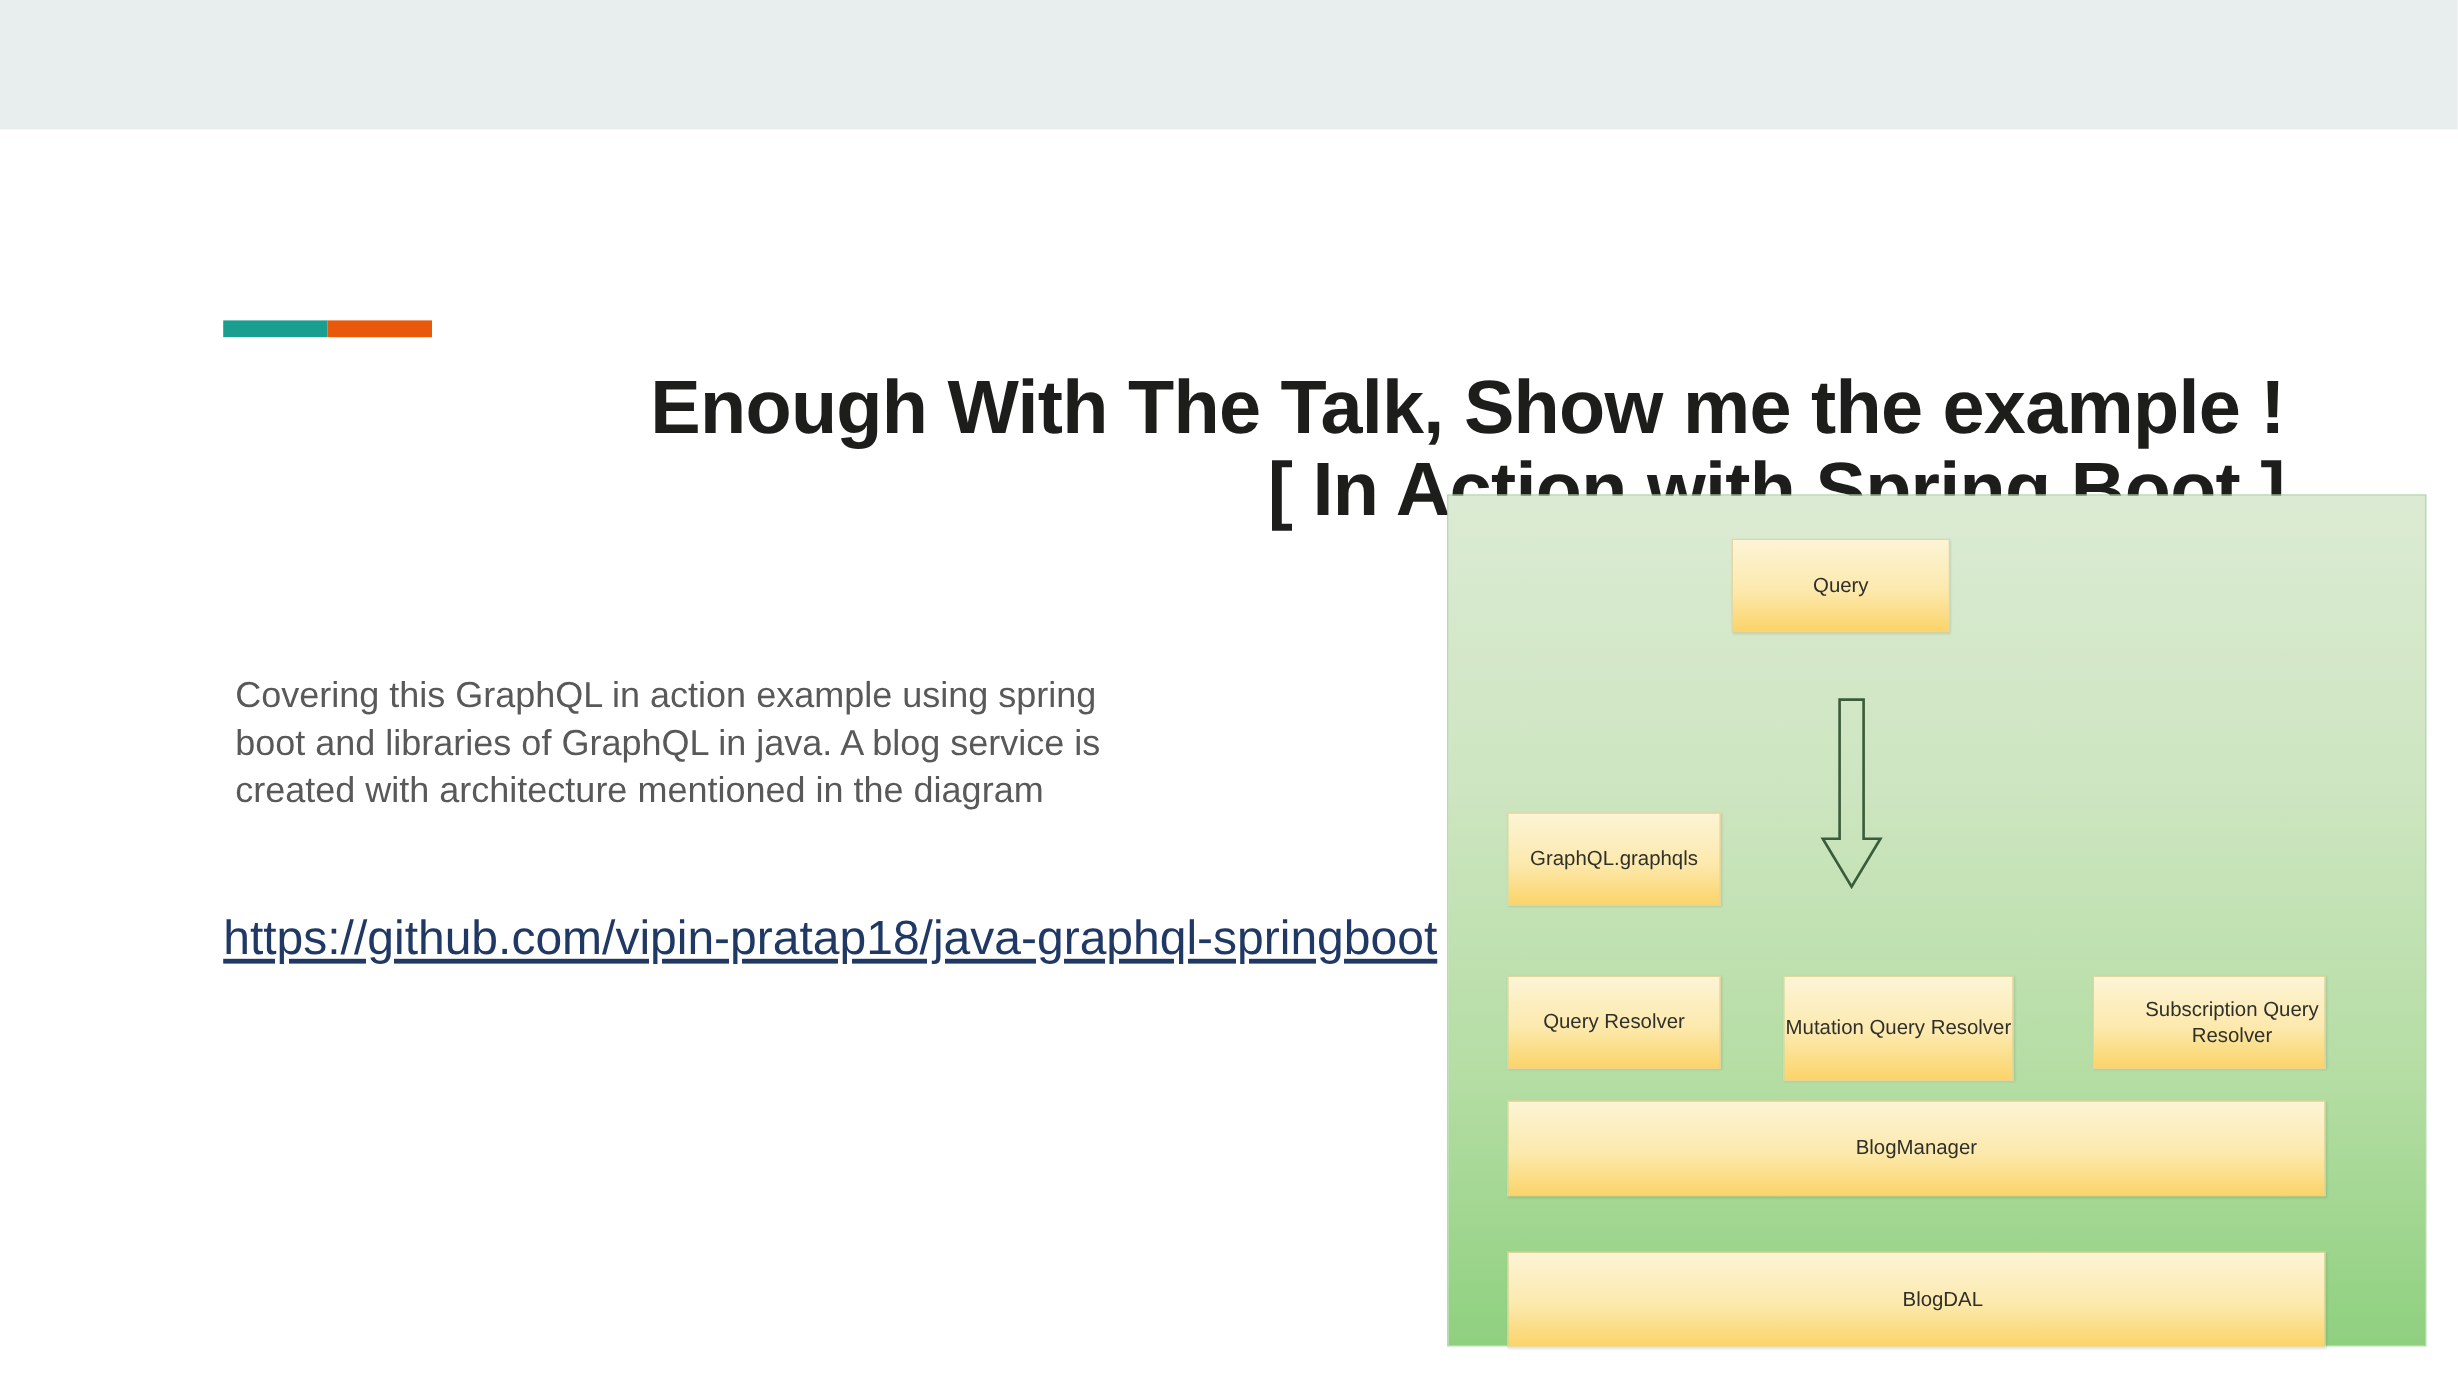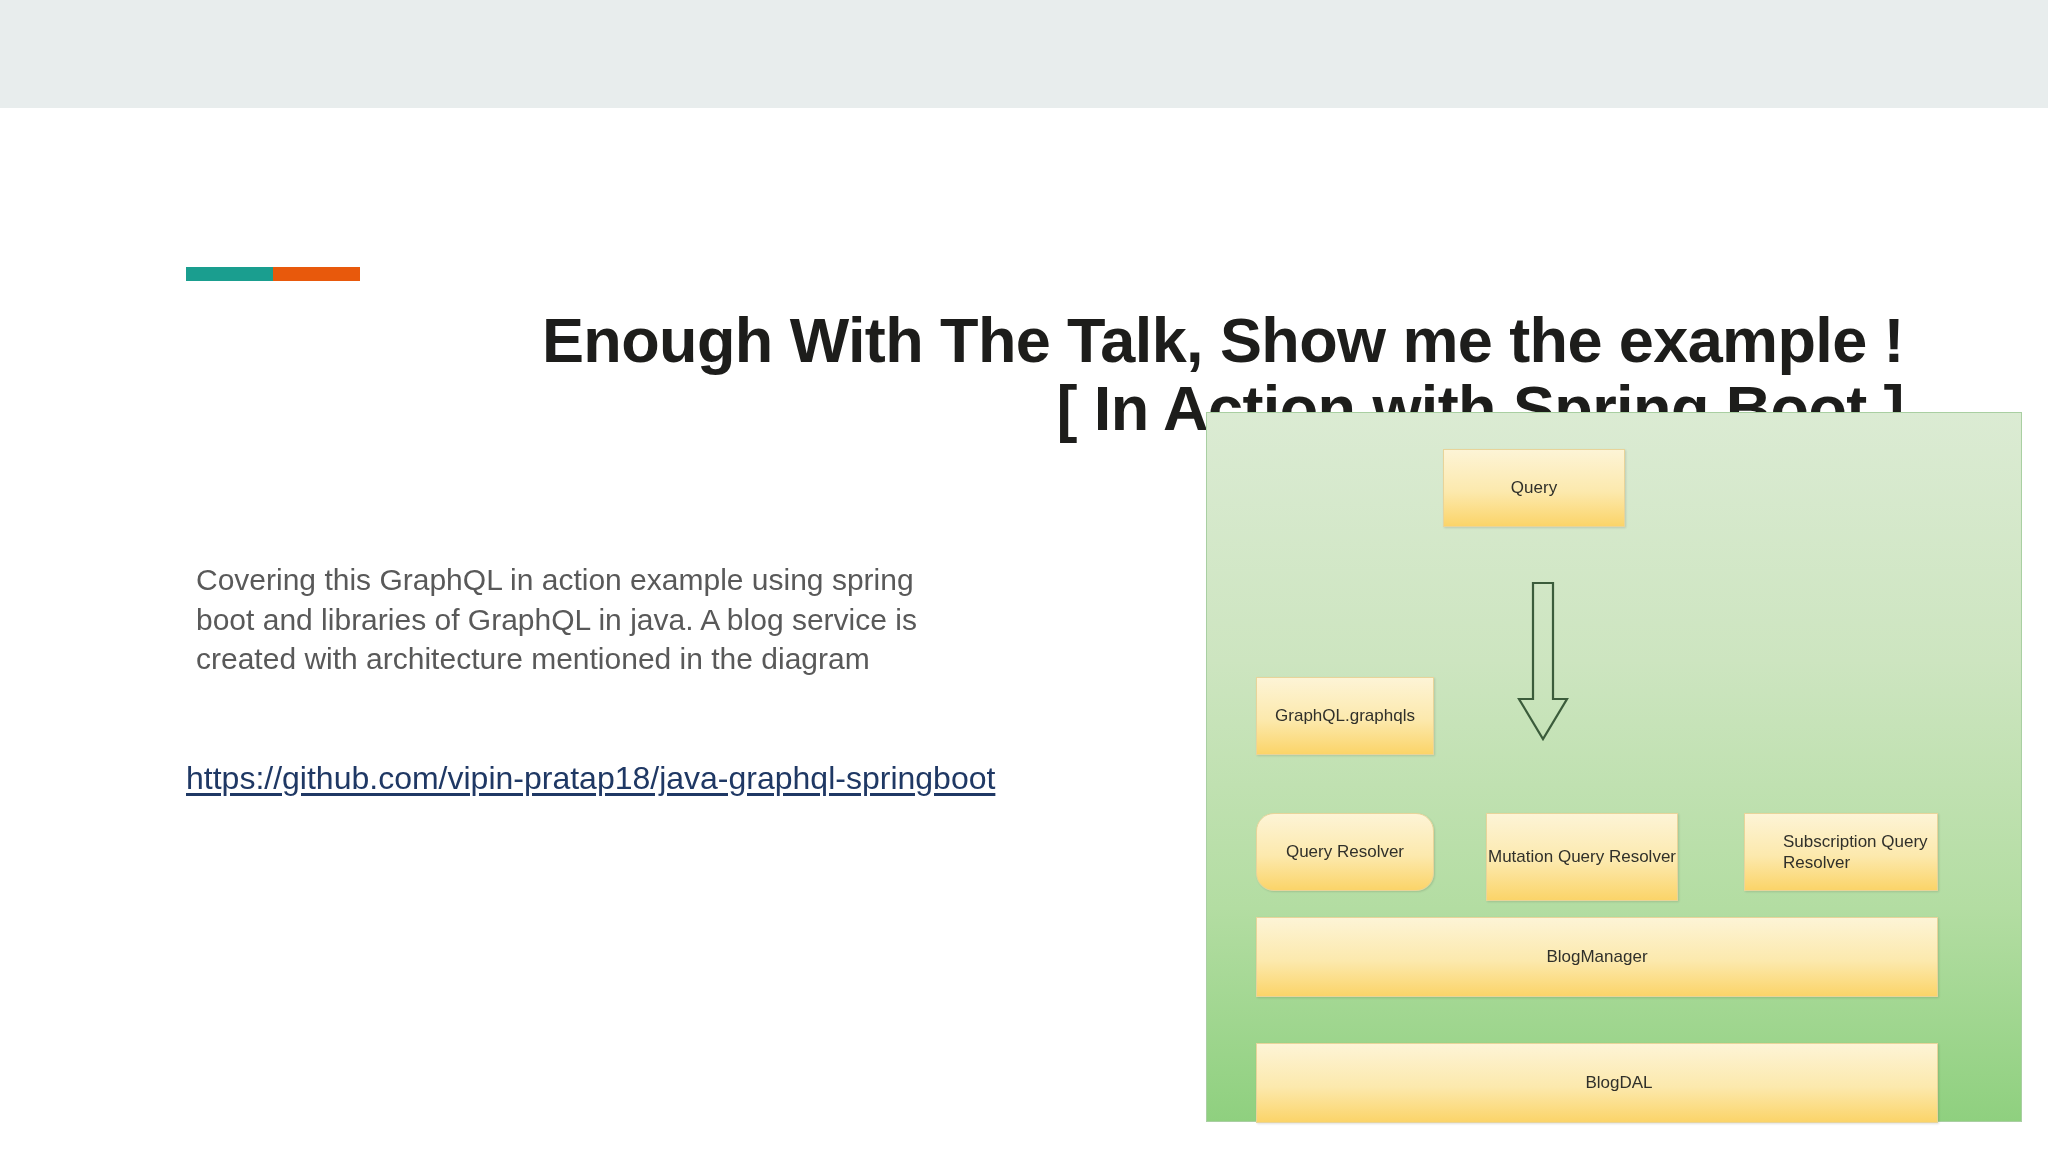--- a/index.html
+++ b/index.html
@@ -74,21 +74,21 @@
     line-height: 1.32;
     font-family: "Liberation Sans", sans-serif;
   }
 
   
   #repo-link {
     position: absolute;
     left: 186px;
     top: 652px;
     color: #1f3864;
-    font-size: 32px;
+    font-size: 40px;
     text-decoration: underline;
     text-underline-offset: 4px;
     font-family: "Liberation Sans", sans-serif;
     white-space: nowrap;
     cursor: pointer;
   }
 
   
   #architecture-diagram {
     position: absolute;
@@ -102,30 +102,31 @@
   }
 
   .node {
     position: absolute;
     background: linear-gradient(to bottom, #fdf4d6 0%, #fce9ad 55%, #fbd469 100%);
     border: 1px solid #e8d49a;
     box-shadow: 1px 1px 2px rgba(0,0,0,0.12);
     display: flex;
     align-items: center;
     justify-content: center;
+    text-align: center;
     color: #30302a;
     font-size: 17px;
     font-family: "Liberation Sans", sans-serif;
     line-height: 1.25;
     box-sizing: border-box;
   }
 
   #node-query            { left: 236px; top: 36px;  width: 182px; height: 78px; }
   #node-schema           { left: 49px;  top: 264px; width: 178px; height: 78px; }
-  #node-query-resolver   { left: 49px;  top: 400px; width: 178px; height: 78px; border-radius: 18px; }
+  #node-query-resolver   { left: 49px;  top: 400px; width: 178px; height: 78px; }
   #node-mutation-resolver{ left: 279px; top: 400px; width: 192px; height: 88px; }
   #node-subscription-resolver { left: 537px; top: 400px; width: 194px; height: 78px; padding-left: 38px; }
   #node-blogmanager      { left: 49px;  top: 504px; width: 682px; height: 80px; }
   #node-blogdal          { left: 49px;  top: 630px; width: 682px; height: 80px; padding-left: 44px; }
 
   #flow-arrow {
     position: absolute;
     left: 308px;
     top: 168px;
     width: 56px;

